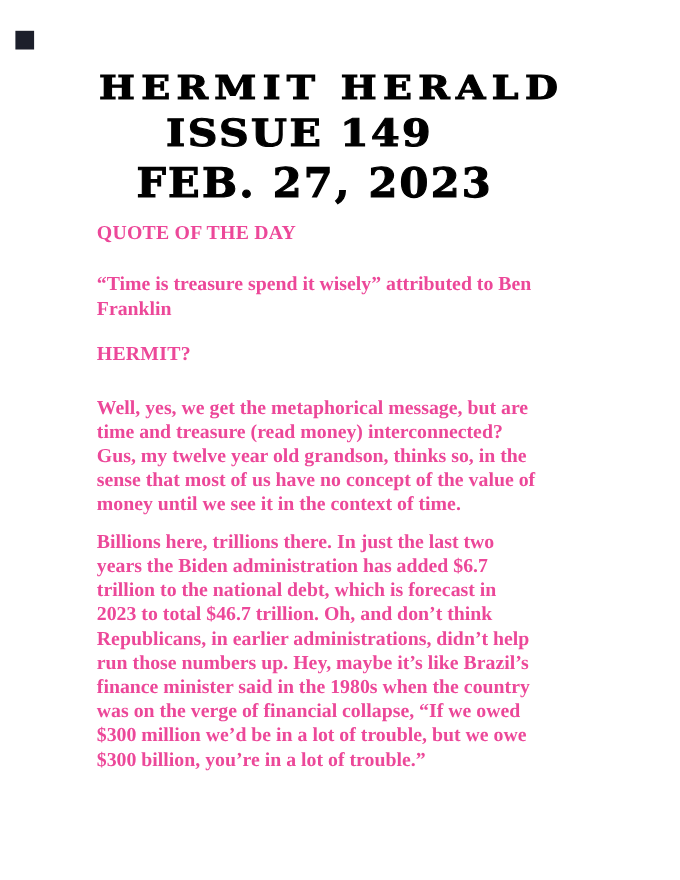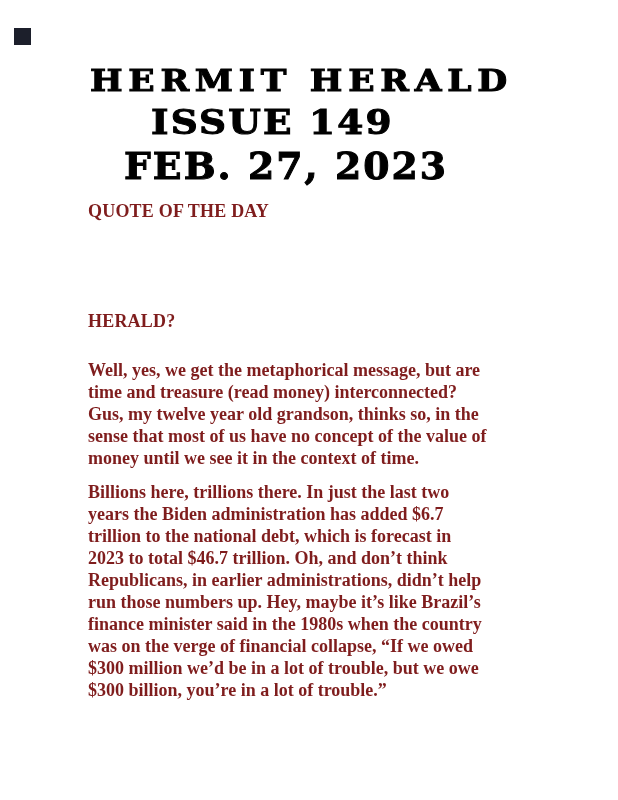--- a/index.html
+++ b/index.html
@@ -58,21 +58,21 @@
     font-size: 37px;
     letter-spacing: 2px;
     transform: scaleX(1.02);
   }
 
   
   .body-text {
     position: absolute;
     left: 88px;
     width: 520px;
-    color: #7f1d1d;
+    color: #ec4899;
     font-family: "Liberation Serif", serif;
     font-weight: bold;
     font-size: 18px;
     line-height: 22px;
     white-space: pre-line;
   }
   .section-heading { top: 200px; letter-spacing: 0.2px; }
   .quote-text      { top: 247px; }
   .reaction-heading{ top: 310px; letter-spacing: 0.2px; }
   .paragraph-1     { top: 347px; margin-top: 12px; }
@@ -86,22 +86,24 @@
   <div class="corner-marker"></div>
 
   <div class="masthead-line masthead-title">HERMIT HERALD</div>
 
   <div class="masthead-line masthead-issue">ISSUE 149</div>
 
   <div class="masthead-line masthead-date">FEB. 27, 2023</div>
 
   <div class="body-text section-heading">QUOTE OF THE DAY</div>
 
+  <div class="body-text quote-text">“Time is treasure spend it wisely” attributed to Ben
+Franklin</div>
 
-  <div class="body-text reaction-heading">HERALD?</div>
+  <div class="body-text reaction-heading">HERMIT?</div>
 
   <div class="body-text paragraph-1">Well, yes, we get the metaphorical message, but are
 time and treasure (read money) interconnected?
 Gus, my twelve year old grandson, thinks so, in the
 sense that most of us have no concept of the value of
 money until we see it in the context of time.</div>
 
   <div class="body-text paragraph-2">Billions here, trillions there. In just the last two
 years the Biden administration has added $6.7
 trillion to the national debt, which is forecast in

